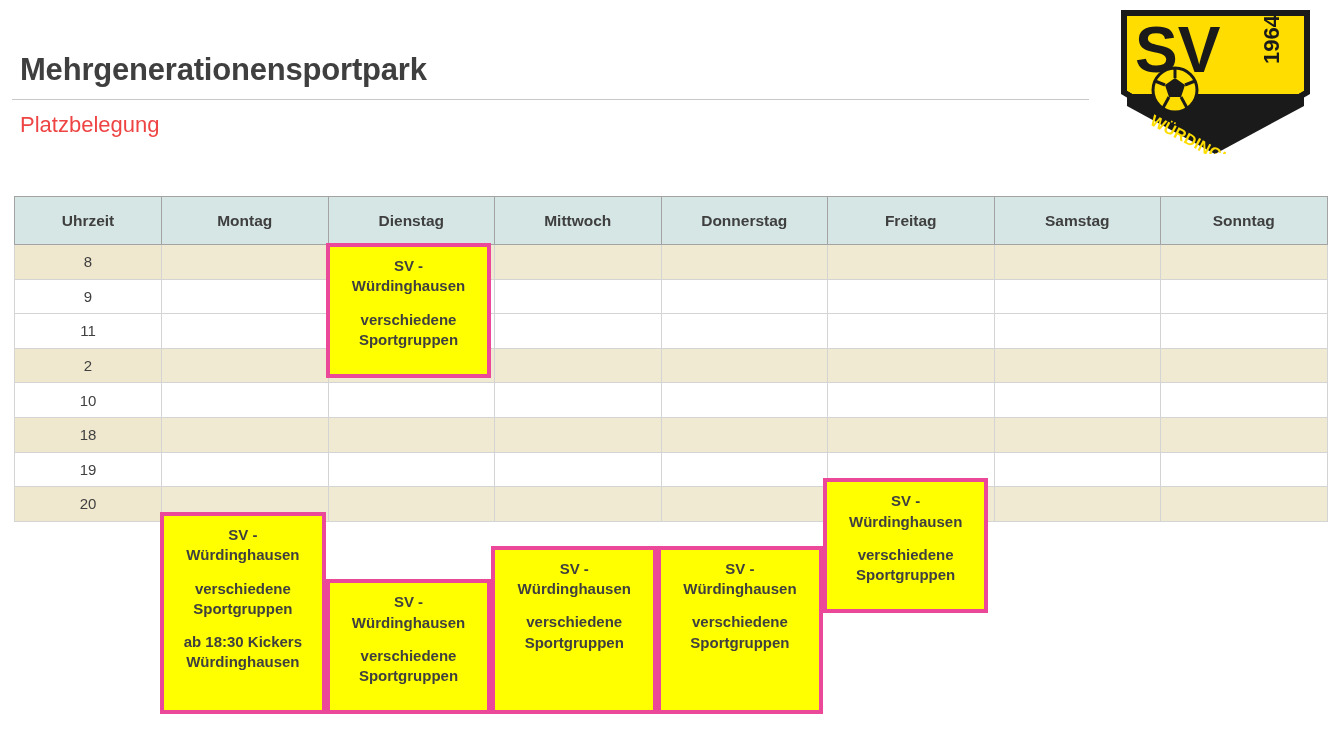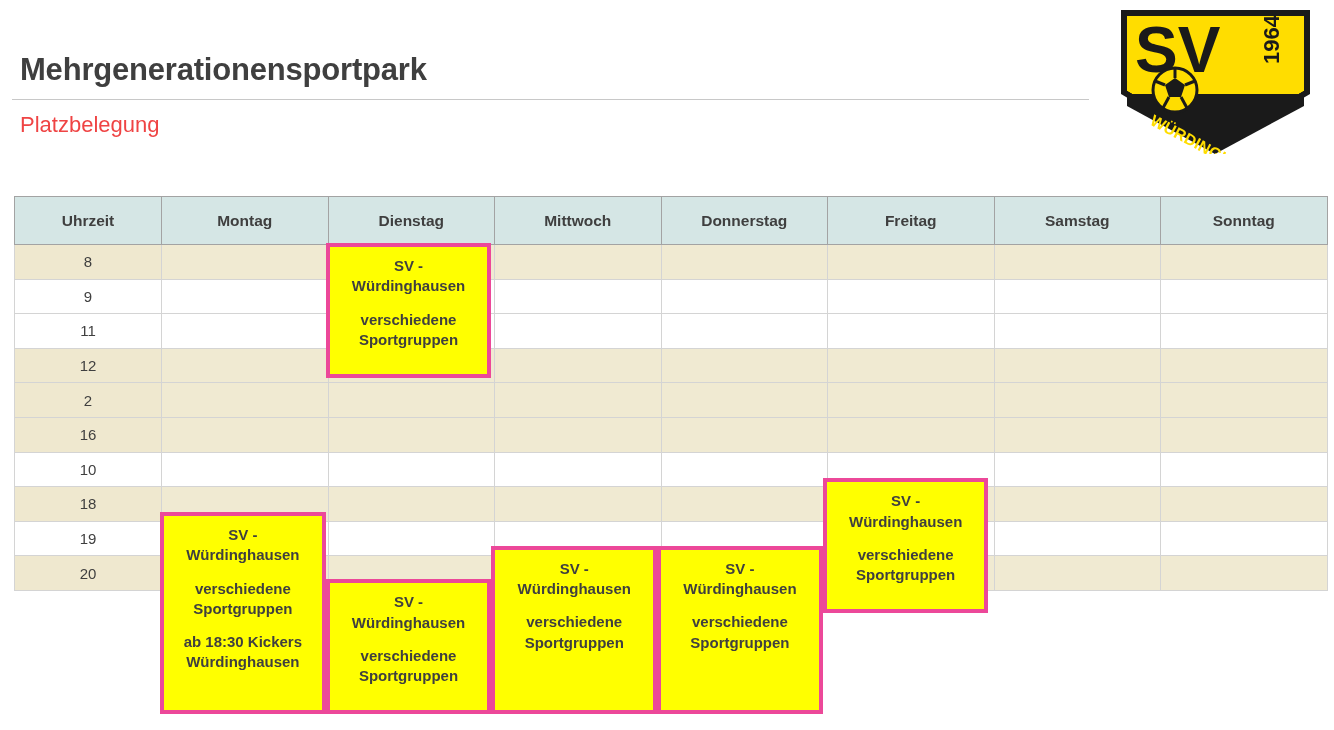--- a/index.html
+++ b/index.html
@@ -196,41 +196,21 @@
         <td class="timecell">11</td>
         <td></td>
         <td></td>
         <td></td>
         <td></td>
         <td></td>
         <td></td>
         <td></td>
       </tr>
       <tr class="row-alt">
-        <td class="timecell">12</td>
-        <td></td>
-        <td></td>
-        <td></td>
-        <td></td>
-        <td></td>
-        <td></td>
-        <td></td>
-      </tr>
-      <tr class="row-alt">
         <td class="timecell">2</td>
-        <td></td>
-        <td></td>
-        <td></td>
-        <td></td>
-        <td></td>
-        <td></td>
-        <td></td>
-      </tr>
-      <tr class="row-alt">
-        <td class="timecell">16</td>
         <td></td>
         <td></td>
         <td></td>
         <td></td>
         <td></td>
         <td></td>
         <td></td>
       </tr>
       <tr class="row-norm">
         <td class="timecell">10</td>

